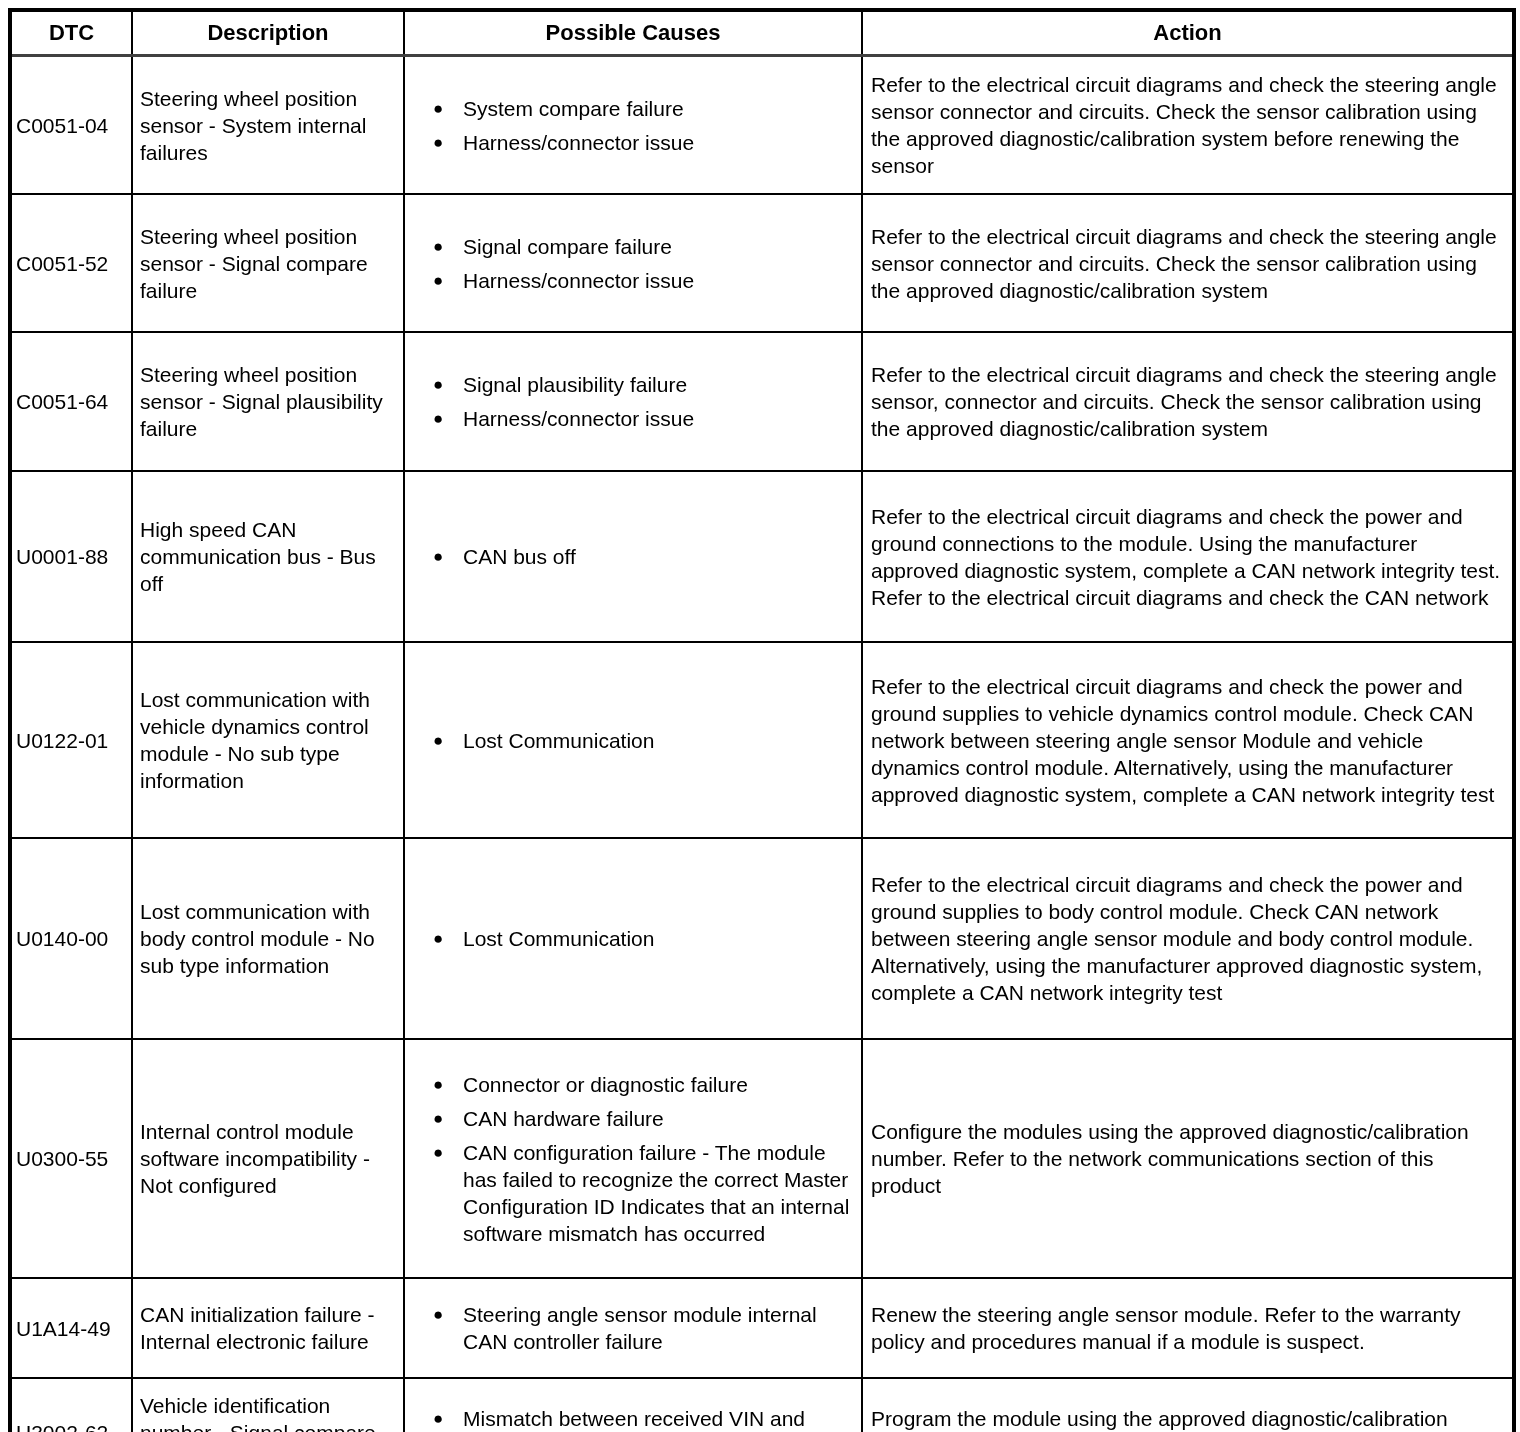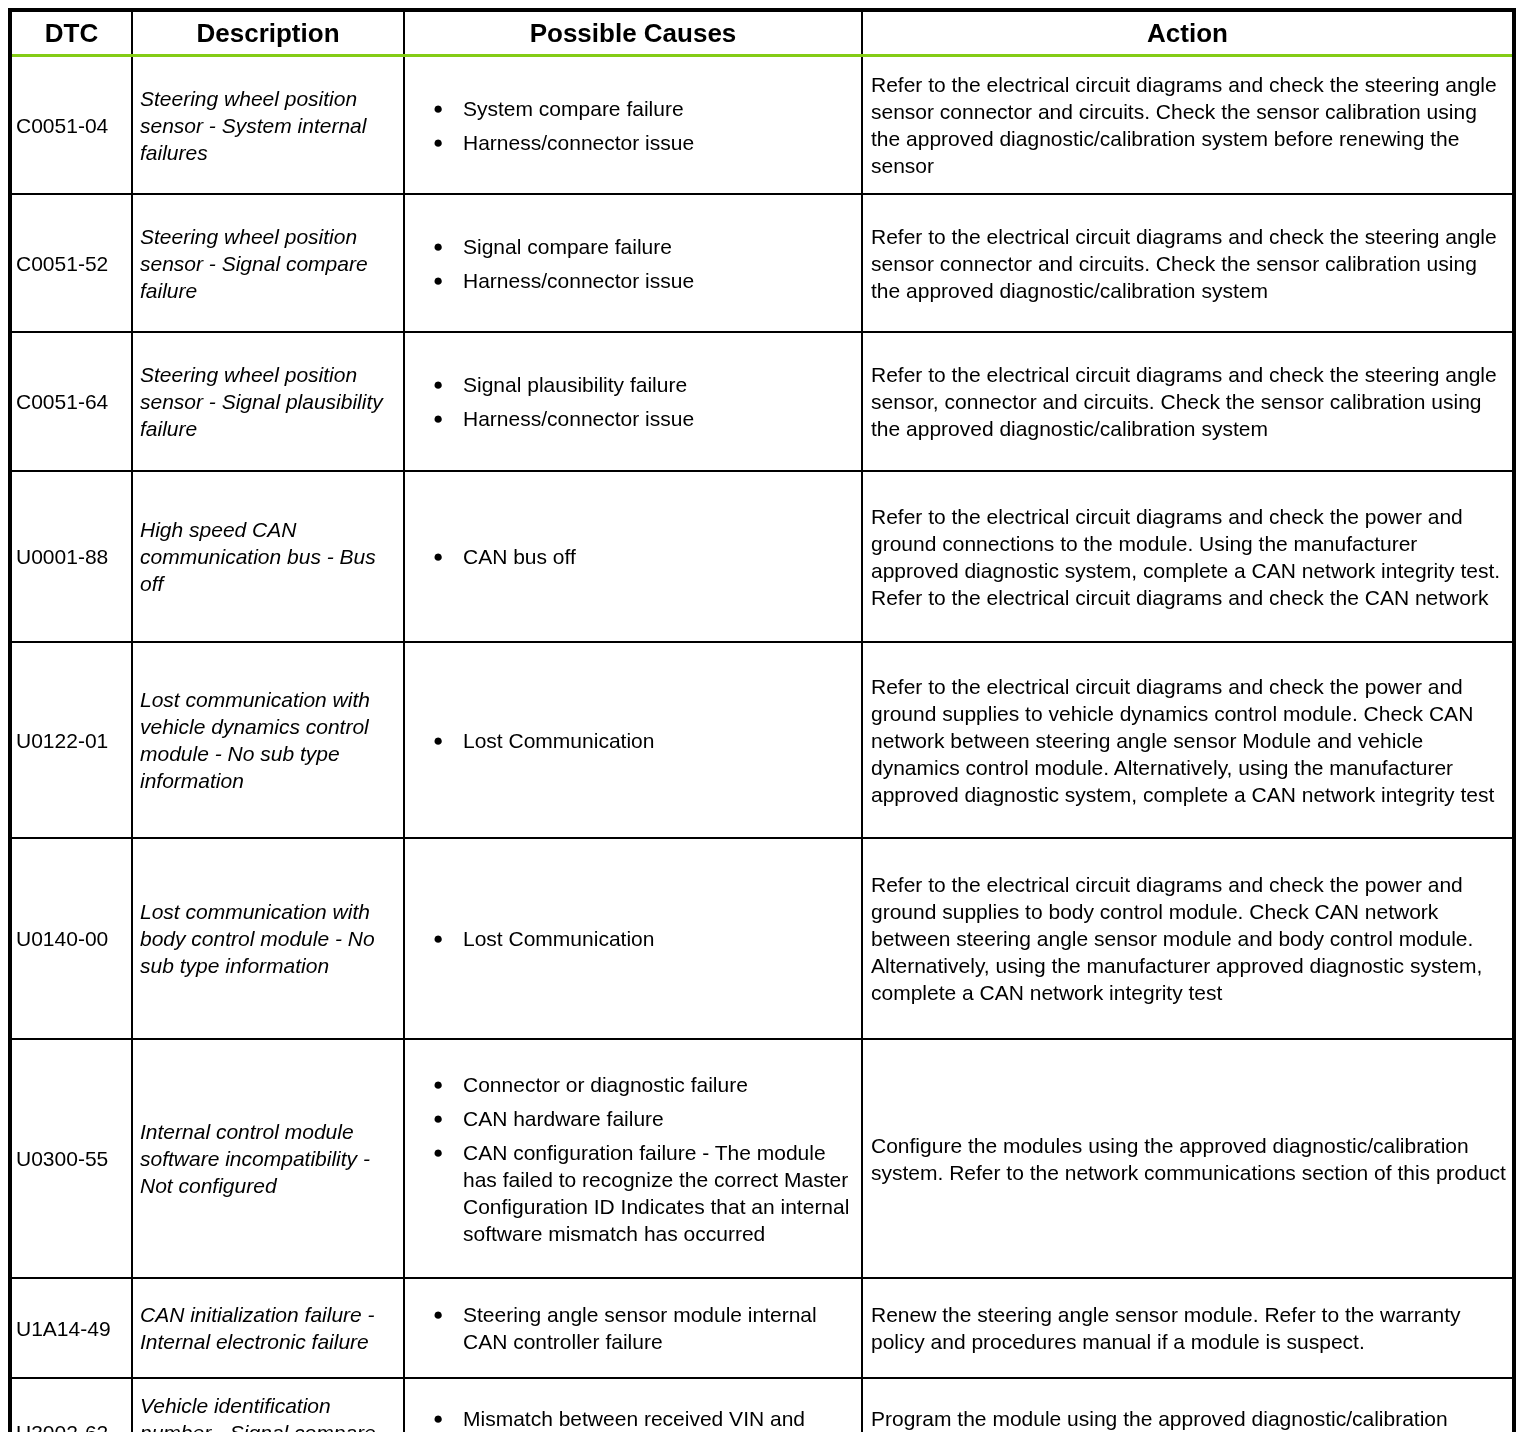--- a/index.html
+++ b/index.html
@@ -29,40 +29,39 @@
   col.c-cause { width: 458px; }
   col.c-act   { width: 652px; }
 
   th, td {
     border: 2px solid #000000;
     vertical-align: middle;
     overflow: hidden;
   }
   thead th {
     height: 38px;
-    font-size: 26px;
+    font-size: 22px;
     font-weight: bold;
     text-align: center;
-    border-bottom: 3px solid #84cc16;
+    border-bottom: 3px solid #404040;
     padding: 2px 4px;
   }
   td {
     font-size: 21px;
     line-height: 27px;
     padding: 4px 6px;
   }
   td.cell-dtc {
     padding-left: 4px;
     padding-right: 2px;
     letter-spacing: 0px;
   }
   td.cell-desc {
     padding-left: 7px;
     padding-right: 4px;
-    font-style: italic;
   }
   td.cell-causes {
     padding-left: 0;
     padding-right: 4px;
   }
   td.cell-action {
     padding-left: 8px;
     padding-right: 6px;
   }
   ul.causes {
@@ -223,21 +222,21 @@
               <li>
                 <span class="bullet">●</span>
                 <span class="cause-text">CAN hardware failure</span>
               </li>
               <li>
                 <span class="bullet">●</span>
                 <span class="cause-text">CAN configuration failure - The module has failed to recognize the correct Master Configuration ID Indicates that an internal software mismatch has occurred</span>
               </li>
             </ul>
     </td>
-    <td class="cell-action">Configure the modules using the approved diagnostic/calibration system. Refer to the network communications section of this product</td>
+    <td class="cell-action">Configure the modules using the approved diagnostic/calibration number. Refer to the network communications section of this product</td>
   </tr>
 
   <tr>
     <td class="cell-dtc">U1A14-49</td>
     <td class="cell-desc">CAN initialization failure - Internal electronic failure</td>
     <td class="cell-causes">
       <ul class="causes">
               <li>
                 <span class="bullet">●</span>
                 <span class="cause-text">Steering angle sensor module internal CAN controller failure</span>

